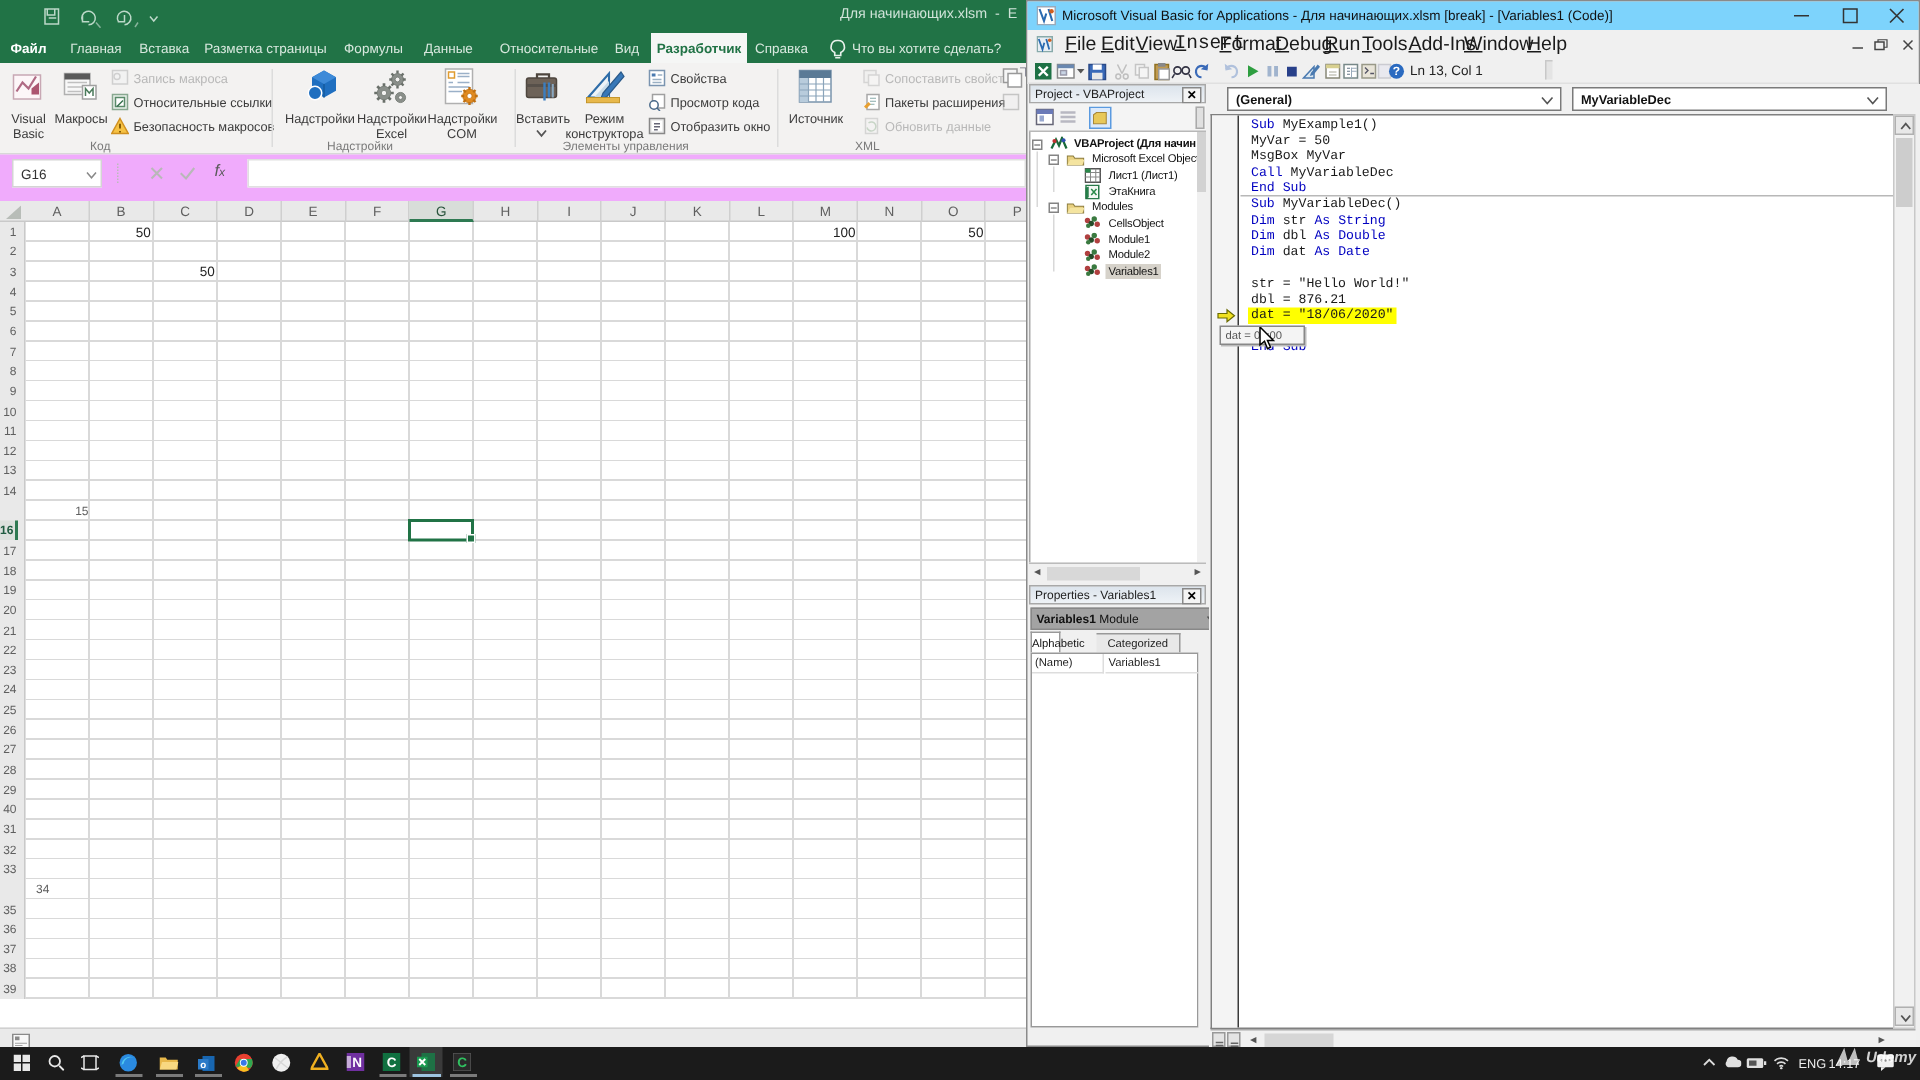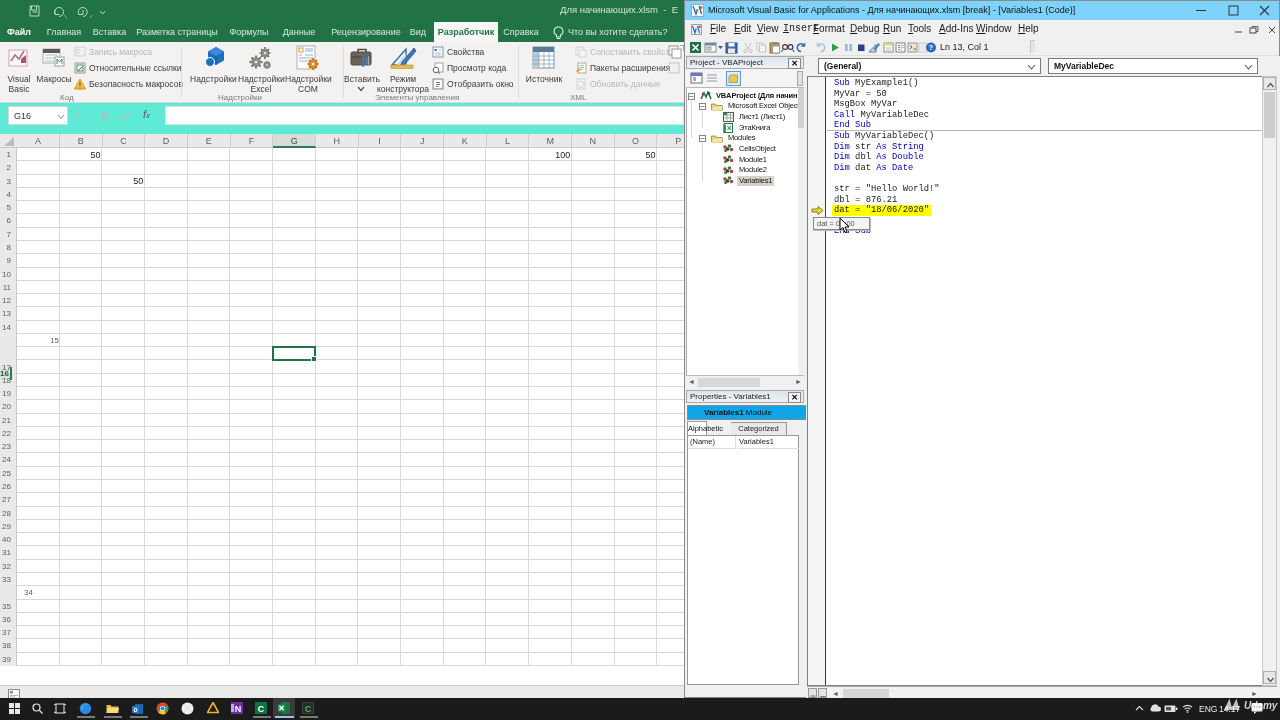--- a/index.html
+++ b/index.html
@@ -11,21 +11,21 @@
 #excel { position:absolute; left:0; top:0; width:1280px; height:700px; background:#fff; }
 #xl-green { position:absolute; left:0; top:0; width:1280px; height:42px; background:#217346; }
 .xl-tab { position:absolute; top:22px; height:20px; color:#d8e8de; font-size:9px; line-height:20px; text-align:center; }
 .xl-tab.sel { background:#f5f6f5; color:#217346; font-weight:bold; }
 #xl-ribbon { position:absolute; left:0; top:42px; width:1280px; height:61px; background:#f3f2f1; border-bottom:1px solid #d8d8d8; }
 .rgrp-sep { position:absolute; top:4px; height:52px; width:1px; background:#dcdcdc; }
 .rlabel { position:absolute; top:51px; font-size:8px; color:#7a7a7a; text-align:left; }
 .rbig { position:absolute; top:3px; font-size:8.5px; color:#3b3b3b; text-align:center; }
 .rsmall { position:absolute; font-size:8.5px; color:#3b3b3b; height:14px; line-height:14px; }
 .rsmall.gray { color:#b8b8b8; }
-#xl-fbar { position:absolute; left:0; top:103px; width:1064px; height:31px; background:#5eead4; }
+#xl-fbar { position:absolute; left:0; top:103px; width:1064px; height:31px; background:#f0abfc; }
 #xl-grid { position:absolute; left:0; top:134px; width:684px; height:532px; background:#fff; }
 #xl-sheettabs { position:absolute; left:0; top:666px; width:684px; height:19px; background:#e7e7e7; border-top:1px solid #c9c9c9; }
 #xl-status { position:absolute; left:0; top:685px; width:684px; height:13px; background:#eaeaea; border-top:1px solid #d0d0d0; }
 
 
 #xl-colheads { position:absolute; left:0; top:0; width:684px; height:14px; background:#e9e9e9; border-bottom:1px solid #c9c9c9; }
 .ch { position:absolute; top:0; height:14px; font-size:9px; color:#5f5f5f; text-align:center; line-height:14px; border-right:1px solid #cfcfcf; }
 .ch.sel { background:#d8ddd9; color:#29543c; border-bottom:2px solid #2e7a52; height:14px; }
 #xl-rowheads { position:absolute; left:0; top:14px; width:17px; height:518px; background:#e9e9e9; border-right:1px solid #c9c9c9; }
 .rn { position:absolute; left:0; width:14px; padding-right:3px; text-align:right; height:13.28px; font-size:8px; color:#5f5f5f; line-height:13.28px; }
@@ -35,21 +35,21 @@
                     repeating-linear-gradient(to right, transparent 0px, transparent 41.68px, #d9d9d9 41.68px, #d9d9d9 42.68px);
 }
 .cellv { position:absolute; height:13px; font-size:9px; color:#222; text-align:right; line-height:13px; }
 #selbox { position:absolute; left:254.6px; top:197.7px; width:44.7px; height:15.3px; border:2px solid #217346; background:#fff; }
 #selbox::after { content:""; position:absolute; right:-3px; bottom:-3px; width:4px; height:4px; background:#217346; border:1px solid #fff; }
 
 
 #vba { position:absolute; left:684px; top:0; width:596px; height:698px; background:#f0f0f0; border:1px solid #8a8a8a; }
 #vba-title { position:absolute; left:0; top:0; width:594px; height:19px; background:#7dd3fc; font-size:9px; color:#1a1a1a; }
 #vba-menu { position:absolute; left:0; top:19px; width:594px; height:18px; background:#f0f0f0; }
-.vmenu { position:absolute; top:0; height:18px; line-height:18px; font-size:10px; color:#1a1a1a; white-space:nowrap; }
+.vmenu { position:absolute; top:0; height:18px; line-height:18px; font-size:13px; color:#1a1a1a; white-space:nowrap;text-align:right; }
 #vba-toolbar { position:absolute; left:0; top:37px; width:594px; height:18px; background:#f0f0f0; border-bottom:1px solid #e0e0e0; }
 #proj { position:absolute; left:1px; top:55px; width:118px; height:332px; background:#f0f0f0; }
 #props { position:absolute; left:1px; top:389px; width:118px; height:295px; background:#f0f0f0; }
 #code { position:absolute; left:121px; top:55px; width:474px; height:642px; background:#f0f0f0; }
 .panelhead { position:absolute; left:0; top:0; width:100%; height:13px; background:linear-gradient(#dce4ec,#eef2f6); border:1px solid #a8a8a8; font-size:8px; color:#222; line-height:12px; padding-left:3px; }
 
 
 .xbtn { position:absolute; width:13px; height:11px; background:#f4f4f4; border:1px solid #888; font-size:8px; text-align:center; line-height:10px; color:#000; font-weight:bold; }
 .tbox { position:absolute; width:7px; height:7px; border:1px solid #848484; background:#fff; font-size:8px; line-height:5px; text-align:center; color:#333; }
 #ptree { position:absolute; left:0; top:0; width:112px; height:319px; overflow:hidden; }
@@ -83,21 +83,21 @@
       <path d="M36 11 l3 3.5 M64 11 l-2 3" stroke="#88b49c" stroke-width="1"></path>
     </svg>
     <div class="abs" style="left:560px;top:4px;width:124px;height:14px;font-size:9.5px;color:#cfe3d8;white-space:nowrap;overflow:hidden;">Для начинающих.xlsm &nbsp;- &nbsp;E</div>
 
     <div class="xl-tab" style="left:6px;width:26px;font-weight:bold;color:#fff;">Файл</div>
     <div class="xl-tab" style="left:44px;width:40px;">Главная</div>
     <div class="xl-tab" style="left:91px;width:37px;">Вставка</div>
     <div class="xl-tab" style="left:136px;width:82px;">Разметка страницы</div>
     <div class="xl-tab" style="left:226px;width:46px;">Формулы</div>
     <div class="xl-tab" style="left:279px;width:40px;">Данные</div>
-    <div class="xl-tab" style="left:326px;width:80px;">Рецензирование</div>
+    <div class="xl-tab" style="left:326px;width:80px;">Относительные</div>
     <div class="xl-tab" style="left:407px;width:22px;">Вид</div>
     <div class="xl-tab sel" style="left:434px;width:64px;">Разработчик</div>
     <div class="xl-tab" style="left:500px;width:42px;">Справка</div>
     <svg class="abs" style="left:552px;top:26px" width="13" height="14" viewBox="0 0 13 14">
         <path d="M6.5 1 a4.2 4.2 0 0 1 2 8 v2 h-4 v-2 a4.2 4.2 0 0 1 2 -8 z M4.8 12.5 h3.4" fill="none" stroke="#e7f1ea" stroke-width="1.1"></path>
       </svg>
     <div class="xl-tab" style="left:568px;width:112px;text-align:left;">Что вы хотите сделать?</div>
   </div>
   <div id="xl-ribbon">
 
@@ -284,21 +284,21 @@
     <div class="rn" style="top:66.4px;">6</div>
     <div class="rn" style="top:79.7px;">7</div>
     <div class="rn" style="top:93.0px;">8</div>
     <div class="rn" style="top:106.2px;">9</div>
     <div class="rn" style="top:119.5px;">10</div>
     <div class="rn" style="top:132.8px;">11</div>
     <div class="rn" style="top:146.1px;">12</div>
     <div class="rn" style="top:159.4px;">13</div>
     <div class="rn" style="top:172.6px;">14</div>
     <div class="rn" style="top:185.9px;margin-left:48px;">15</div>
-    <div class="rn sel" style="top:199.2px;margin-top:20px;">16</div>
+    <div class="rn sel" style="top:199.2px;">16</div>
     <div class="rn" style="top:212.5px;">17</div>
     <div class="rn" style="top:225.8px;">18</div>
     <div class="rn" style="top:239.0px;">19</div>
     <div class="rn" style="top:252.3px;">20</div>
     <div class="rn" style="top:265.6px;">21</div>
     <div class="rn" style="top:278.9px;">22</div>
     <div class="rn" style="top:292.2px;">23</div>
     <div class="rn" style="top:305.4px;">24</div>
     <div class="rn" style="top:318.7px;">25</div>
     <div class="rn" style="top:332.0px;">26</div>
@@ -539,21 +539,21 @@
     <div class="abs" style="left:0;top:319px;width:118px;height:13px;background:#f0f0f0;border-top:1px solid #bbb;">
       <div class="sarrow" style="left:2px;">◄</div>
       <div class="abs" style="left:12px;top:2px;width:62px;height:9px;background:#d8d8d8;"></div>
       <div class="sarrow" style="right:2px;">►</div>
     </div>
   </div>
   <div id="props">
     <div class="panelhead">Properties - Variables1
       <span class="xbtn" style="right:2px;top:1px;">✕</span>
     </div>
-    <div class="abs" style="left:1px;top:15px;width:128px;height:15px;background:#0ea5e9;border:1px solid #888;font-size:8px;line-height:13px;padding-left:16px;color:#111;"><b>Variables1</b> Module
+    <div class="abs" style="left:1px;top:15px;width:128px;height:15px;background:#a3a3a3;border:1px solid #888;font-size:8px;line-height:13px;padding-left:3px;color:#111;"><b>Variables1</b> Module
       <svg class="abs" style="right:2px;top:4px" width="8" height="6" viewBox="0 0 8 6">
           <path d="M1 1 l3 3.5 L7 1" fill="none" stroke="#555"></path>
         </svg>
     </div>
     <div class="abs" style="left:1px;top:31px;width:116px;height:14px;">
       <div class="abs" style="left:0;top:0;width:20px;height:14px;background:#fff;border:1px solid #999;border-bottom:none;font-size:7.5px;text-align:center;line-height:13px;color:#111;">Alphabetic</div>
       <div class="abs" style="left:44px;top:1px;width:56px;height:13px;background:#e8e8e8;border:1px solid #999;border-left:none;border-bottom:none;font-size:7.5px;text-align:center;line-height:12px;color:#222;">Categorized</div>
     </div>
     <div class="abs" style="left:1px;top:45px;width:112px;height:250px;background:#fff;border:1px solid #999;">
       <div class="abs" style="left:0;top:0;width:48px;height:13px;border-right:1px solid #ddd;border-bottom:1px solid #ddd;font-size:7.5px;line-height:12px;padding-left:2px;color:#222;">(Name)</div>

